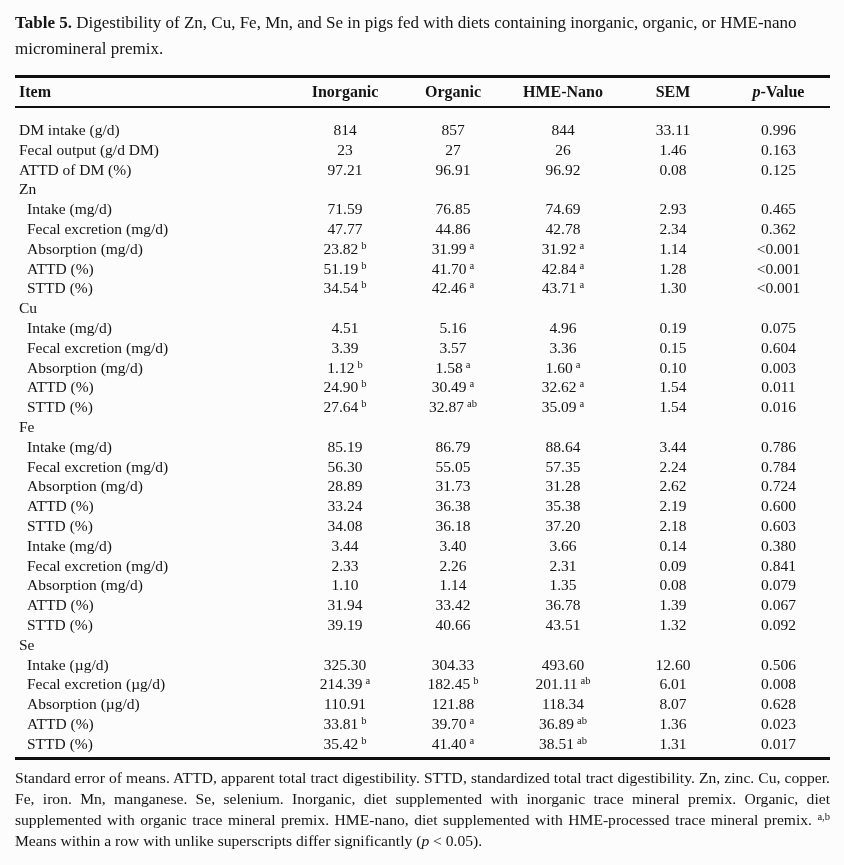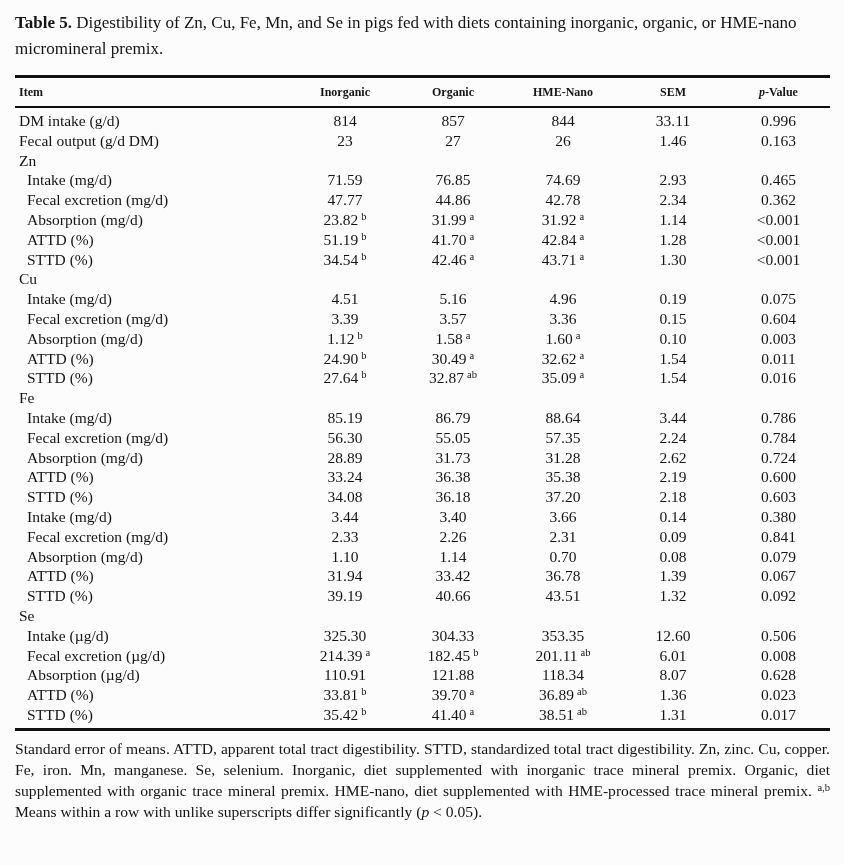--- a/index.html
+++ b/index.html
@@ -27,37 +27,37 @@
   .caption .cap-label { font-weight: bold; }
   table.data {
     width: 815px;
     table-layout: fixed;
     border-collapse: collapse;
     margin-top: 13px;
     border-top: 3px solid #101010;
     border-bottom: 3px solid #101010;
   }
   thead th {
-    font-size: 12px;
+    font-size: 16px;
     font-weight: bold;
     text-align: center;
     padding: 5px 0 5px 0;
     border-bottom: 2px solid #101010;
     line-height: 18px;
   }
   thead th.col-item { text-align: left; padding-left: 4px; }
   tbody { font-size: 15.5px; }
   tbody td {
     text-align: center;
     line-height: 19.8px;
     padding: 0;
     white-space: nowrap;
     overflow: hidden;
   }
-  tbody tr.first-row td { padding-top: 3px; }
+  tbody tr.first-row td { padding-top: 12px; }
   tbody tr.last-row td { padding-bottom: 3px; }
   tbody td.item {
     text-align: left;
     padding-left: 4px;
   }
   tbody td.item.indent { padding-left: 12px; }
   sup.mark {
     font-size: 10.5px;
     line-height: 0;
     vertical-align: 5px;
@@ -117,20 +117,28 @@
         </tr>
         <tr>
           <td class="item">Fecal output (g/d DM)</td>
           <td><span>23</span></td>
           <td><span>27</span></td>
           <td><span>26</span></td>
           <td><span>1.46</span></td>
           <td><span>0.163</span></td>
         </tr>
         <tr>
+          <td class="item">ATTD of DM (%)</td>
+          <td><span>97.21</span></td>
+          <td><span>96.91</span></td>
+          <td><span>96.92</span></td>
+          <td><span>0.08</span></td>
+          <td><span>0.125</span></td>
+        </tr>
+        <tr>
           <td class="item" colspan="6">Zn</td>
         </tr>
         <tr>
           <td class="item indent">Intake (mg/d)</td>
           <td><span>71.59</span></td>
           <td><span>76.85</span></td>
           <td><span>74.69</span></td>
           <td><span>2.93</span></td>
           <td><span>0.465</span></td>
         </tr>
@@ -265,21 +273,21 @@
           <td><span>2.33</span></td>
           <td><span>2.26</span></td>
           <td><span>2.31</span></td>
           <td><span>0.09</span></td>
           <td><span>0.841</span></td>
         </tr>
         <tr>
           <td class="item indent">Absorption (mg/d)</td>
           <td><span>1.10</span></td>
           <td><span>1.14</span></td>
-          <td><span>0.70</span></td>
+          <td><span>1.35</span></td>
           <td><span>0.08</span></td>
           <td><span>0.079</span></td>
         </tr>
         <tr>
           <td class="item indent">ATTD (%)</td>
           <td><span>31.94</span></td>
           <td><span>33.42</span></td>
           <td><span>36.78</span></td>
           <td><span>1.39</span></td>
           <td><span>0.067</span></td>
@@ -292,21 +300,21 @@
           <td><span>1.32</span></td>
           <td><span>0.092</span></td>
         </tr>
         <tr>
           <td class="item" colspan="6">Se</td>
         </tr>
         <tr>
           <td class="item indent">Intake (µg/d)</td>
           <td><span>325.30</span></td>
           <td><span>304.33</span></td>
-          <td><span>353.35</span></td>
+          <td><span>493.60</span></td>
           <td><span>12.60</span></td>
           <td><span>0.506</span></td>
         </tr>
         <tr>
           <td class="item indent">Fecal excretion (µg/d)</td>
           <td><span>214.39</span><sup class="mark">a</sup></td>
           <td><span>182.45</span><sup class="mark">b</sup></td>
           <td><span>201.11</span><sup class="mark">ab</sup></td>
           <td><span>6.01</span></td>
           <td><span>0.008</span></td>

